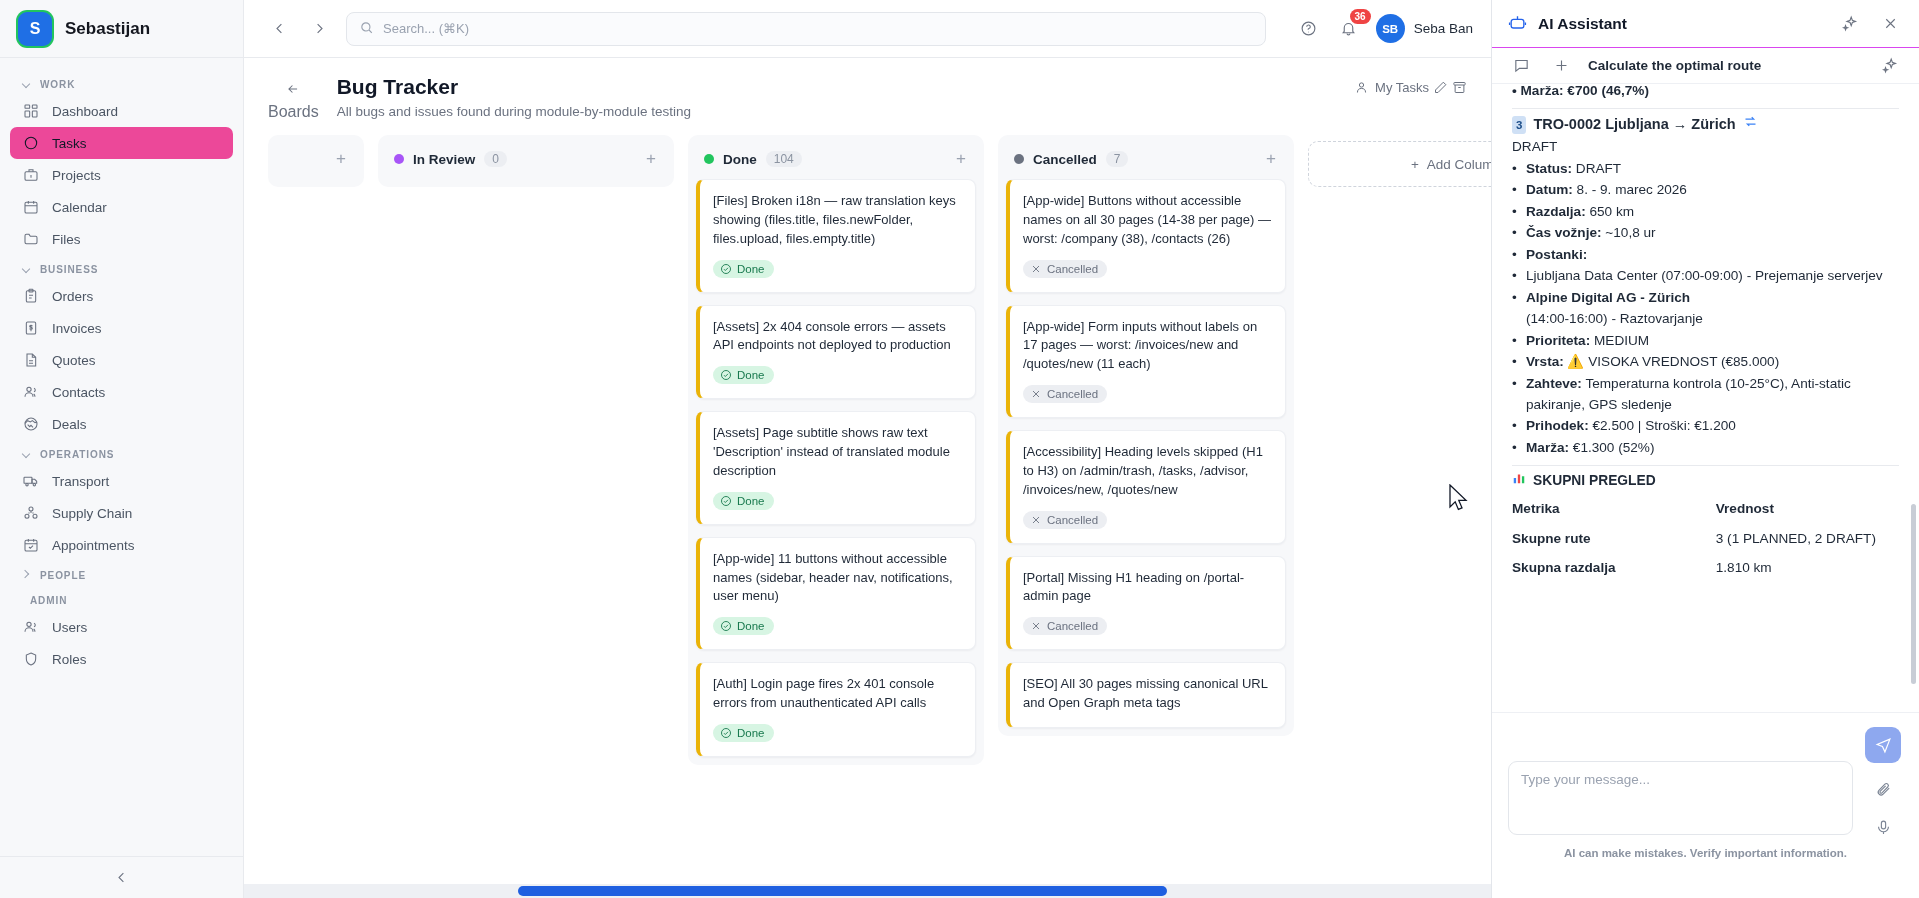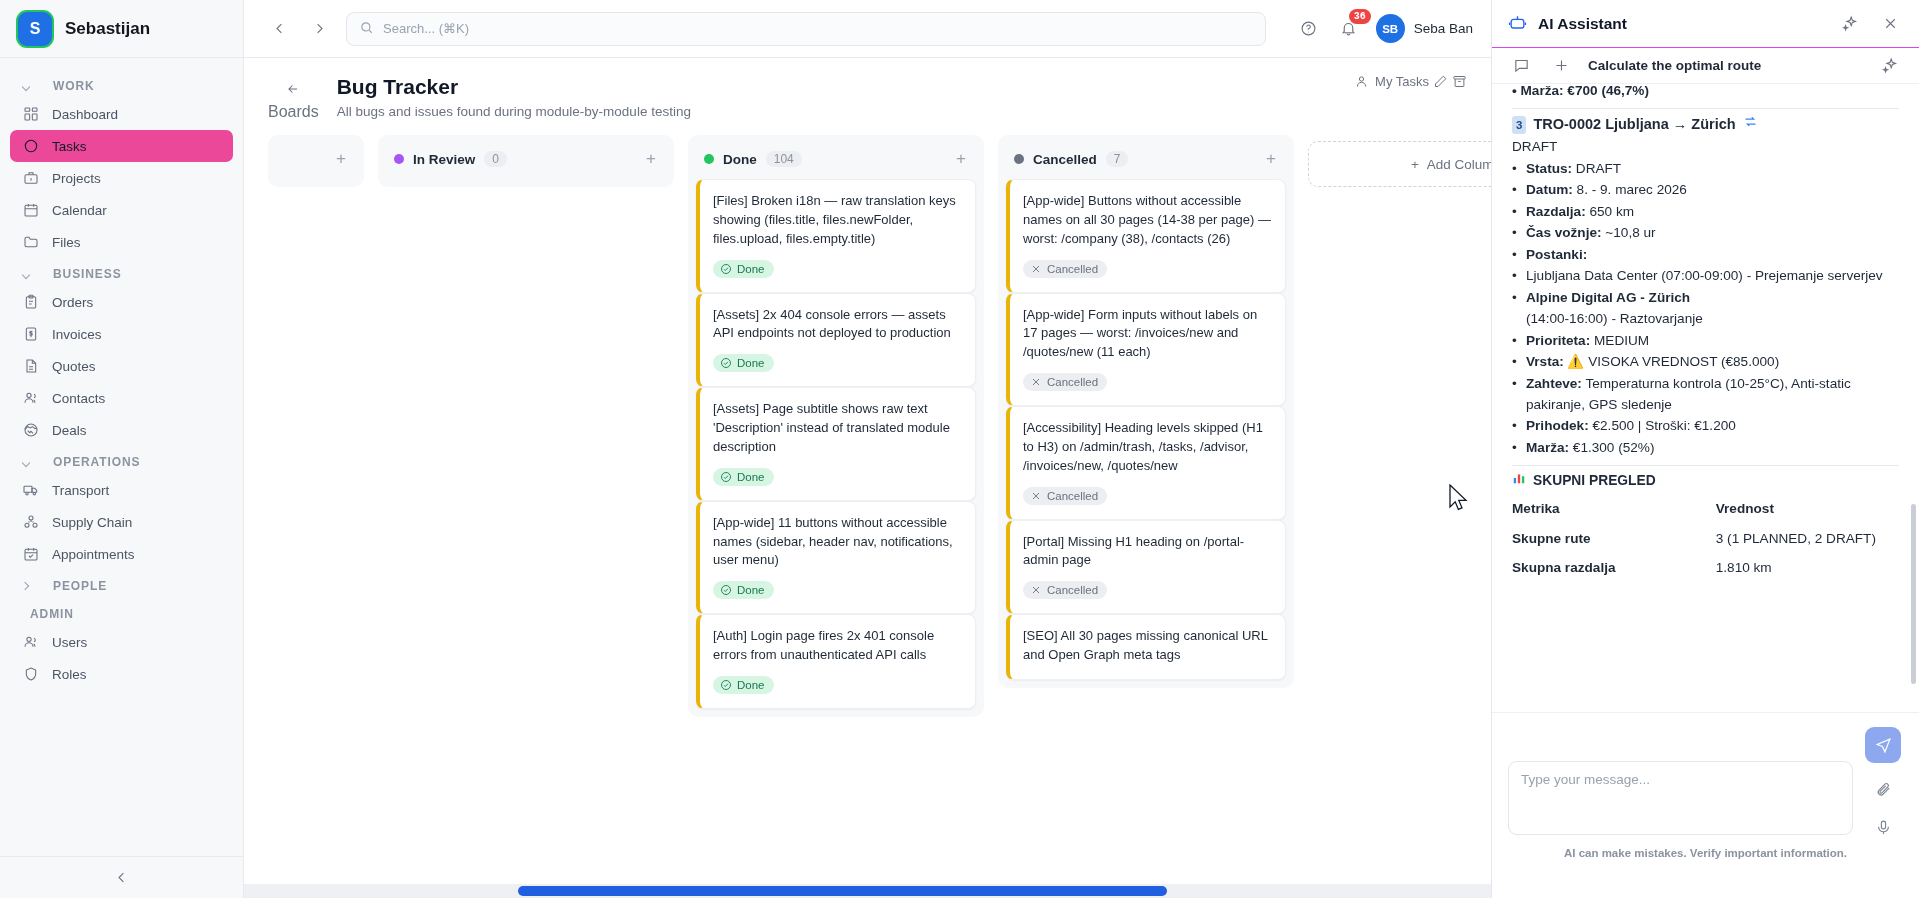--- a/index.html
+++ b/index.html
@@ -31,23 +31,23 @@
     width: 34px; height: 34px; border-radius: 9px;
     background: #1f6fe5;
     color: #fff; font-weight: bold; font-size: 16px;
     display: flex; align-items: center; justify-content: center;
     box-shadow: 0 0 0 2px #22c55e;
   }
   .brand-name { font-size: 17px; font-weight: bold; color: #14171f; }
 
   .nav { flex: 1 1 auto; overflow: hidden; padding-top: 12px; }
   .nav-group-title {
-    display: flex; align-items: center; gap: 22px;
+    display: flex; align-items: flex-start; gap: 9px;
     padding: 9px 18px 5px 22px;
-    font-size: 12px; font-weight: bold; letter-spacing: .9px;
+    font-size: 10px; font-weight: bold; letter-spacing: .9px;
     color: #8b93a1; text-transform: uppercase;
   }
   .nav-group-title.standalone { padding-left: 30px; }
   .chev { width: 9px; height: 9px; display:inline-block; position: relative; flex:0 0 9px;}
   .chev::before {
     content:""; position:absolute; left:1px; top:2px;
     width:5px; height:5px; border-right:1.4px solid #9aa2b0; border-bottom:1.4px solid #9aa2b0;
     transform: rotate(45deg);
   }
   .chev.right::before { transform: rotate(-45deg); left: 0px; top: 1px;}
@@ -84,21 +84,21 @@
   }
   .searchbox {
     flex: 1 1 auto; max-width: 920px; height: 34px;
     border: 1px solid #e3e6eb; border-radius: 8px;
     background: #fafbfd;
     display: flex; align-items: center; gap: 9px; padding: 0 12px;
     color: #9aa2b0; font-size: 13px;
   }
   .searchbox svg { width:15px;height:15px;stroke:#9aa2b0;fill:none;stroke-width:1.8;flex:0 0 15px;}
   .topbar-right { margin-left:auto; display: flex; align-items: center; gap: 14px; }
-  .icon-btn { width:26px;height:26px; display:flex;align-items:center;justify-content:center;cursor:pointer;position:relative;font-family:Liberation Mono, monospace;}
+  .icon-btn { width:26px;height:26px; display:flex;align-items:center;justify-content:center;cursor:pointer;position:relative;}
   .icon-btn svg { width:17px;height:17px;stroke:#6b7280;fill:none;stroke-width:1.6;}
   .badge {
     position: absolute; top: -7px; right: -9px;
     background: #ef4444; color: #fff; font-size: 10px; font-weight: bold;
     border-radius: 9px; padding: 1px 5px; line-height: 13px; min-width: 19px; text-align:center;
   }
   .user { display: flex; align-items: center; gap: 9px; cursor: pointer; }
   .avatar {
     width: 29px;height:29px;border-radius:50%;background:#1f6fe5;color:#fff;
     font-size:11.5px;font-weight:bold;display:flex;align-items:center;justify-content:center;
@@ -110,21 +110,21 @@
     padding: 16px 24px 14px 24px;
     display: flex; align-items: flex-start; gap: 18px;
     background: #fff;
   }
   .back-boards {
     display: flex; align-items: center; gap: 7px;
     color: #6b7280; font-size: 16px; margin-top: 8px; cursor: pointer; flex-direction: column;
   }
   .board-title { font-size: 21px; font-weight: bold; color: #111827; line-height: 1.25; }
   .board-sub { font-size: 13.5px; color: #6b7280; margin-top: 4px; }
-  .board-actions { margin-left: auto; display: flex; align-items: center; gap: 4px; }
+  .board-actions { margin-left: auto; display: flex; align-items: center; gap: 4px; margin-top: 6px; }
   .board-act { display:flex;align-items:center;gap:6px;color:#6b7280;font-size:13px;cursor:pointer;}
   .board-act svg { width:15px;height:15px;stroke:#6b7280;fill:none;stroke-width:1.6;}
 
   
   .board-scroll {
     flex: 1 1 auto; position: relative; overflow: hidden;
     padding: 0 0 0 24px; background:#fff;
   }
   .columns { display: flex; gap: 14px; align-items: flex-start; height: 100%; }
   .column {
@@ -137,21 +137,21 @@
     display: flex; align-items: center; gap: 9px;
     padding: 6px 6px 10px 8px;
   }
   .dot { width: 10px; height: 10px; border-radius: 50%; flex: 0 0 10px; }
   .col-name { font-size: 13.5px; font-weight: bold; color: #1f2937; }
   .col-count {
     font-size: 12px; color: #8b93a1; background: #eceef2;
     border-radius: 10px; padding: 1px 8px;
   }
   .col-plus { margin-left: auto; color: #9aa2b0; font-size: 17px; cursor: pointer; padding: 0 4px; }
-  .cards { display: flex; flex-direction: column; }
+  .cards { display: flex; flex-direction: column; gap: 12px; }
   .card {
     background: #fff; border: 1px solid #edeff3; border-radius: 8px;
     border-left: 4px solid #eab308;
     padding: 12px 13px 14px 13px;
     box-shadow: 0 1px 2px rgba(16,24,40,.05);
     cursor: pointer;
   }
   .card-title { font-size: 13px; line-height: 1.45; color: #1f2937; }
   .chip {
     display: inline-flex; align-items: center; gap: 5px;

